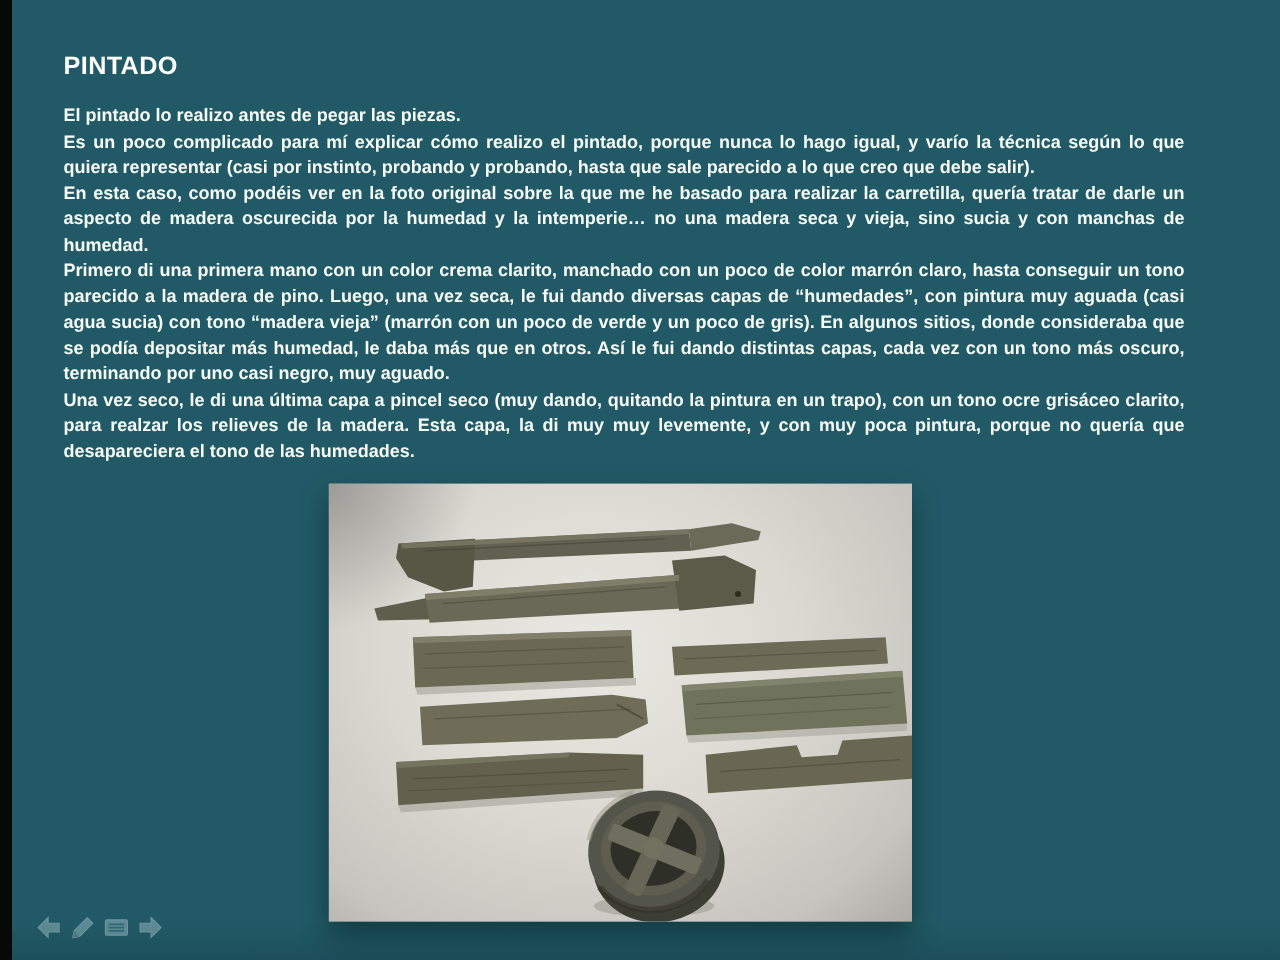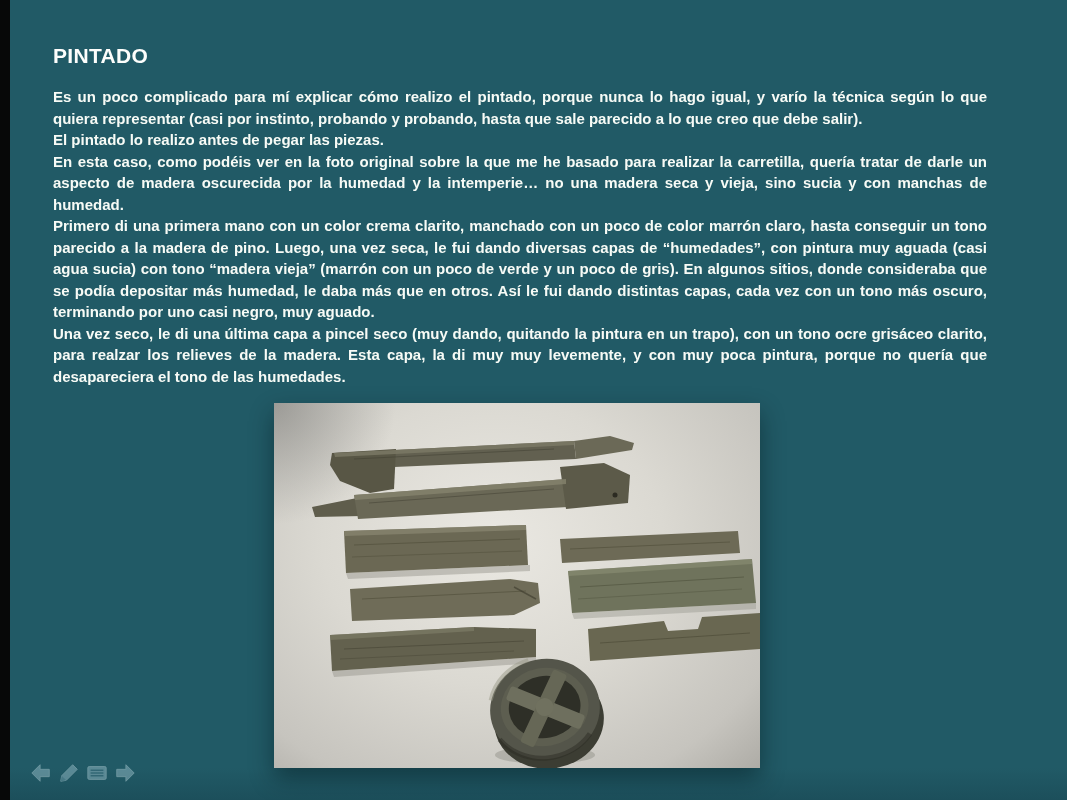--- a/index.html
+++ b/index.html
@@ -28,22 +28,22 @@
 <body>
 
 <div class="screen">
   <div class="edge-left"></div>
 
   <div class="slide">
 
     <h1 class="slide-title">PINTADO</h1>
 
     <div class="body-text">
+      <p>El pintado lo realizo antes de pegar las piezas.</p>
       <p>Es un poco complicado para mí explicar cómo realizo el pintado, porque nunca lo hago igual, y varío la técnica según lo que quiera representar (casi por instinto, probando y probando, hasta que sale parecido a lo que creo que debe salir).</p>
-      <p>El pintado lo realizo antes de pegar las piezas.</p>
       <p>En esta caso, como podéis ver en la foto original sobre la que me he basado para realizar la carretilla, quería tratar de darle un aspecto de madera oscurecida por la humedad y la intemperie… no una madera seca y vieja, sino sucia y con manchas de humedad.</p>
       <p>Primero di una primera mano con un color crema clarito, manchado con un poco de color marrón claro, hasta conseguir un tono parecido a la madera de pino. Luego, una vez seca, le fui dando diversas capas de “humedades”, con pintura muy aguada (casi agua sucia) con tono “madera vieja” (marrón con un poco de verde y un poco de gris). En algunos sitios, donde consideraba que se podía depositar más humedad, le daba más que en otros. Así le fui dando distintas capas, cada vez con un tono más oscuro, terminando por uno casi negro, muy aguado.</p>
       <p>Una vez seco, le di una última capa a pincel seco (muy dando, quitando la pintura en un trapo), con un tono ocre grisáceo clarito, para realzar los relieves de la madera. Esta capa, la di muy muy levemente, y con muy poca pintura, porque no quería que desapareciera el tono de las humedades.</p>
     </div>
 
     <div class="photo" role="img" aria-label="Foto de las piezas de madera pintadas de la carretilla: dos varales, seis tablas y una rueda">
       <svg viewBox="0 0 486 365" preserveAspectRatio="none">
 
         <ellipse cx="271" cy="352" rx="50" ry="9" fill="#8f8e86" opacity="0.45"></ellipse>
         <polygon points="72,170 256,162 256,168 74,176" fill="#9a9890" opacity="0.5"></polygon>

